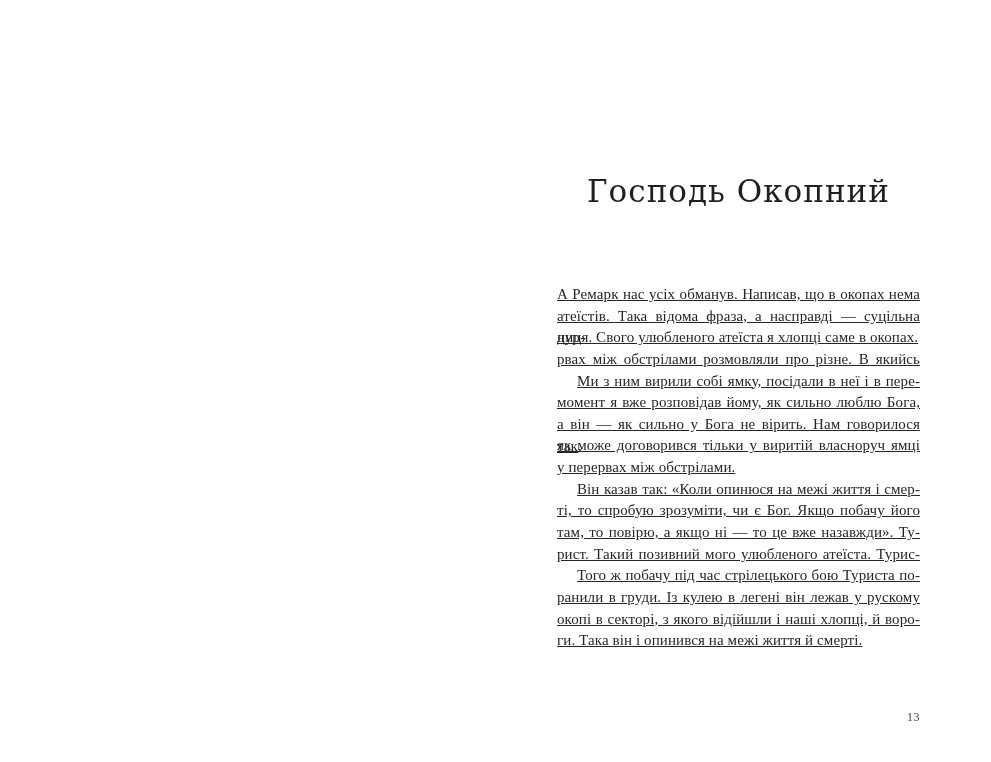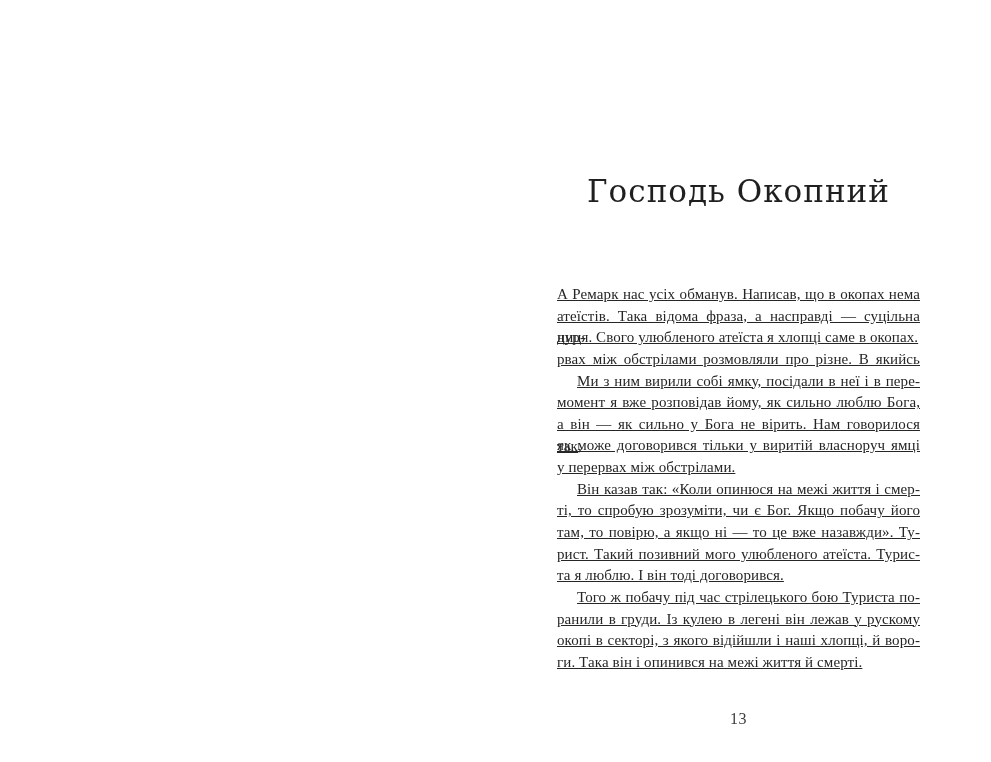--- a/index.html
+++ b/index.html
@@ -59,23 +59,23 @@
     text-align-last: left;
   }
   .line.indent {
     text-indent: 20px;
   }
   .page-number {
     position: absolute;
     left: 557px;
     top: 710px;
     width: 363px;
-    text-align: center;
+    text-align: right;
     font-family: "Liberation Serif", serif;
-    font-size: 16px;
+    font-size: 12px;
     letter-spacing: 0.5px;
     color: var(--pagenum-color, #3d3d3d);
   }
 </style>
 </head>
 <body style="--bg: #ffffff; --text-color: #262626; --title-color: #1f1f1f; --pagenum-color: #3d3d3d;">
 
 <div class="page">
   <h1 class="chapter-title">Господь Окопний</h1>
 
@@ -91,21 +91,20 @@
         <div class="line">момент я вже розповідав йому, як сильно люблю Бога,</div>
         <div class="line">а він — як сильно у Бога не вірить. Нам говорилося так,</div>
         <div class="line">як може договорився тільки у виритій власноруч ямці</div>
         <div class="line last">у перервах між обстрілами.</div>
       </div>
       <div class="para">
         <div class="line indent">Він казав так: «Коли опинюся на межі життя і смер-</div>
         <div class="line">ті, то спробую зрозуміти, чи є Бог. Якщо побачу його</div>
         <div class="line">там, то повірю, а якщо ні — то це вже назавжди». Ту-</div>
         <div class="line">рист. Такий позивний мого улюбленого атеїста. Турис-</div>
-        <div class="line last">та я люблю. І він тоді договорився.</div>
       </div>
       <div class="para">
         <div class="line indent">Того ж побачу під час стрілецького бою Туриста по-</div>
         <div class="line">ранили в груди. Із кулею в легені він лежав у рускому</div>
         <div class="line">окопі в секторі, з якого відійшли і наші хлопці, й воро-</div>
         <div class="line last">ги. Така він і опинився на межі життя й смерті.</div>
       </div>
     </div>
 
   <div class="page-number">13</div>

